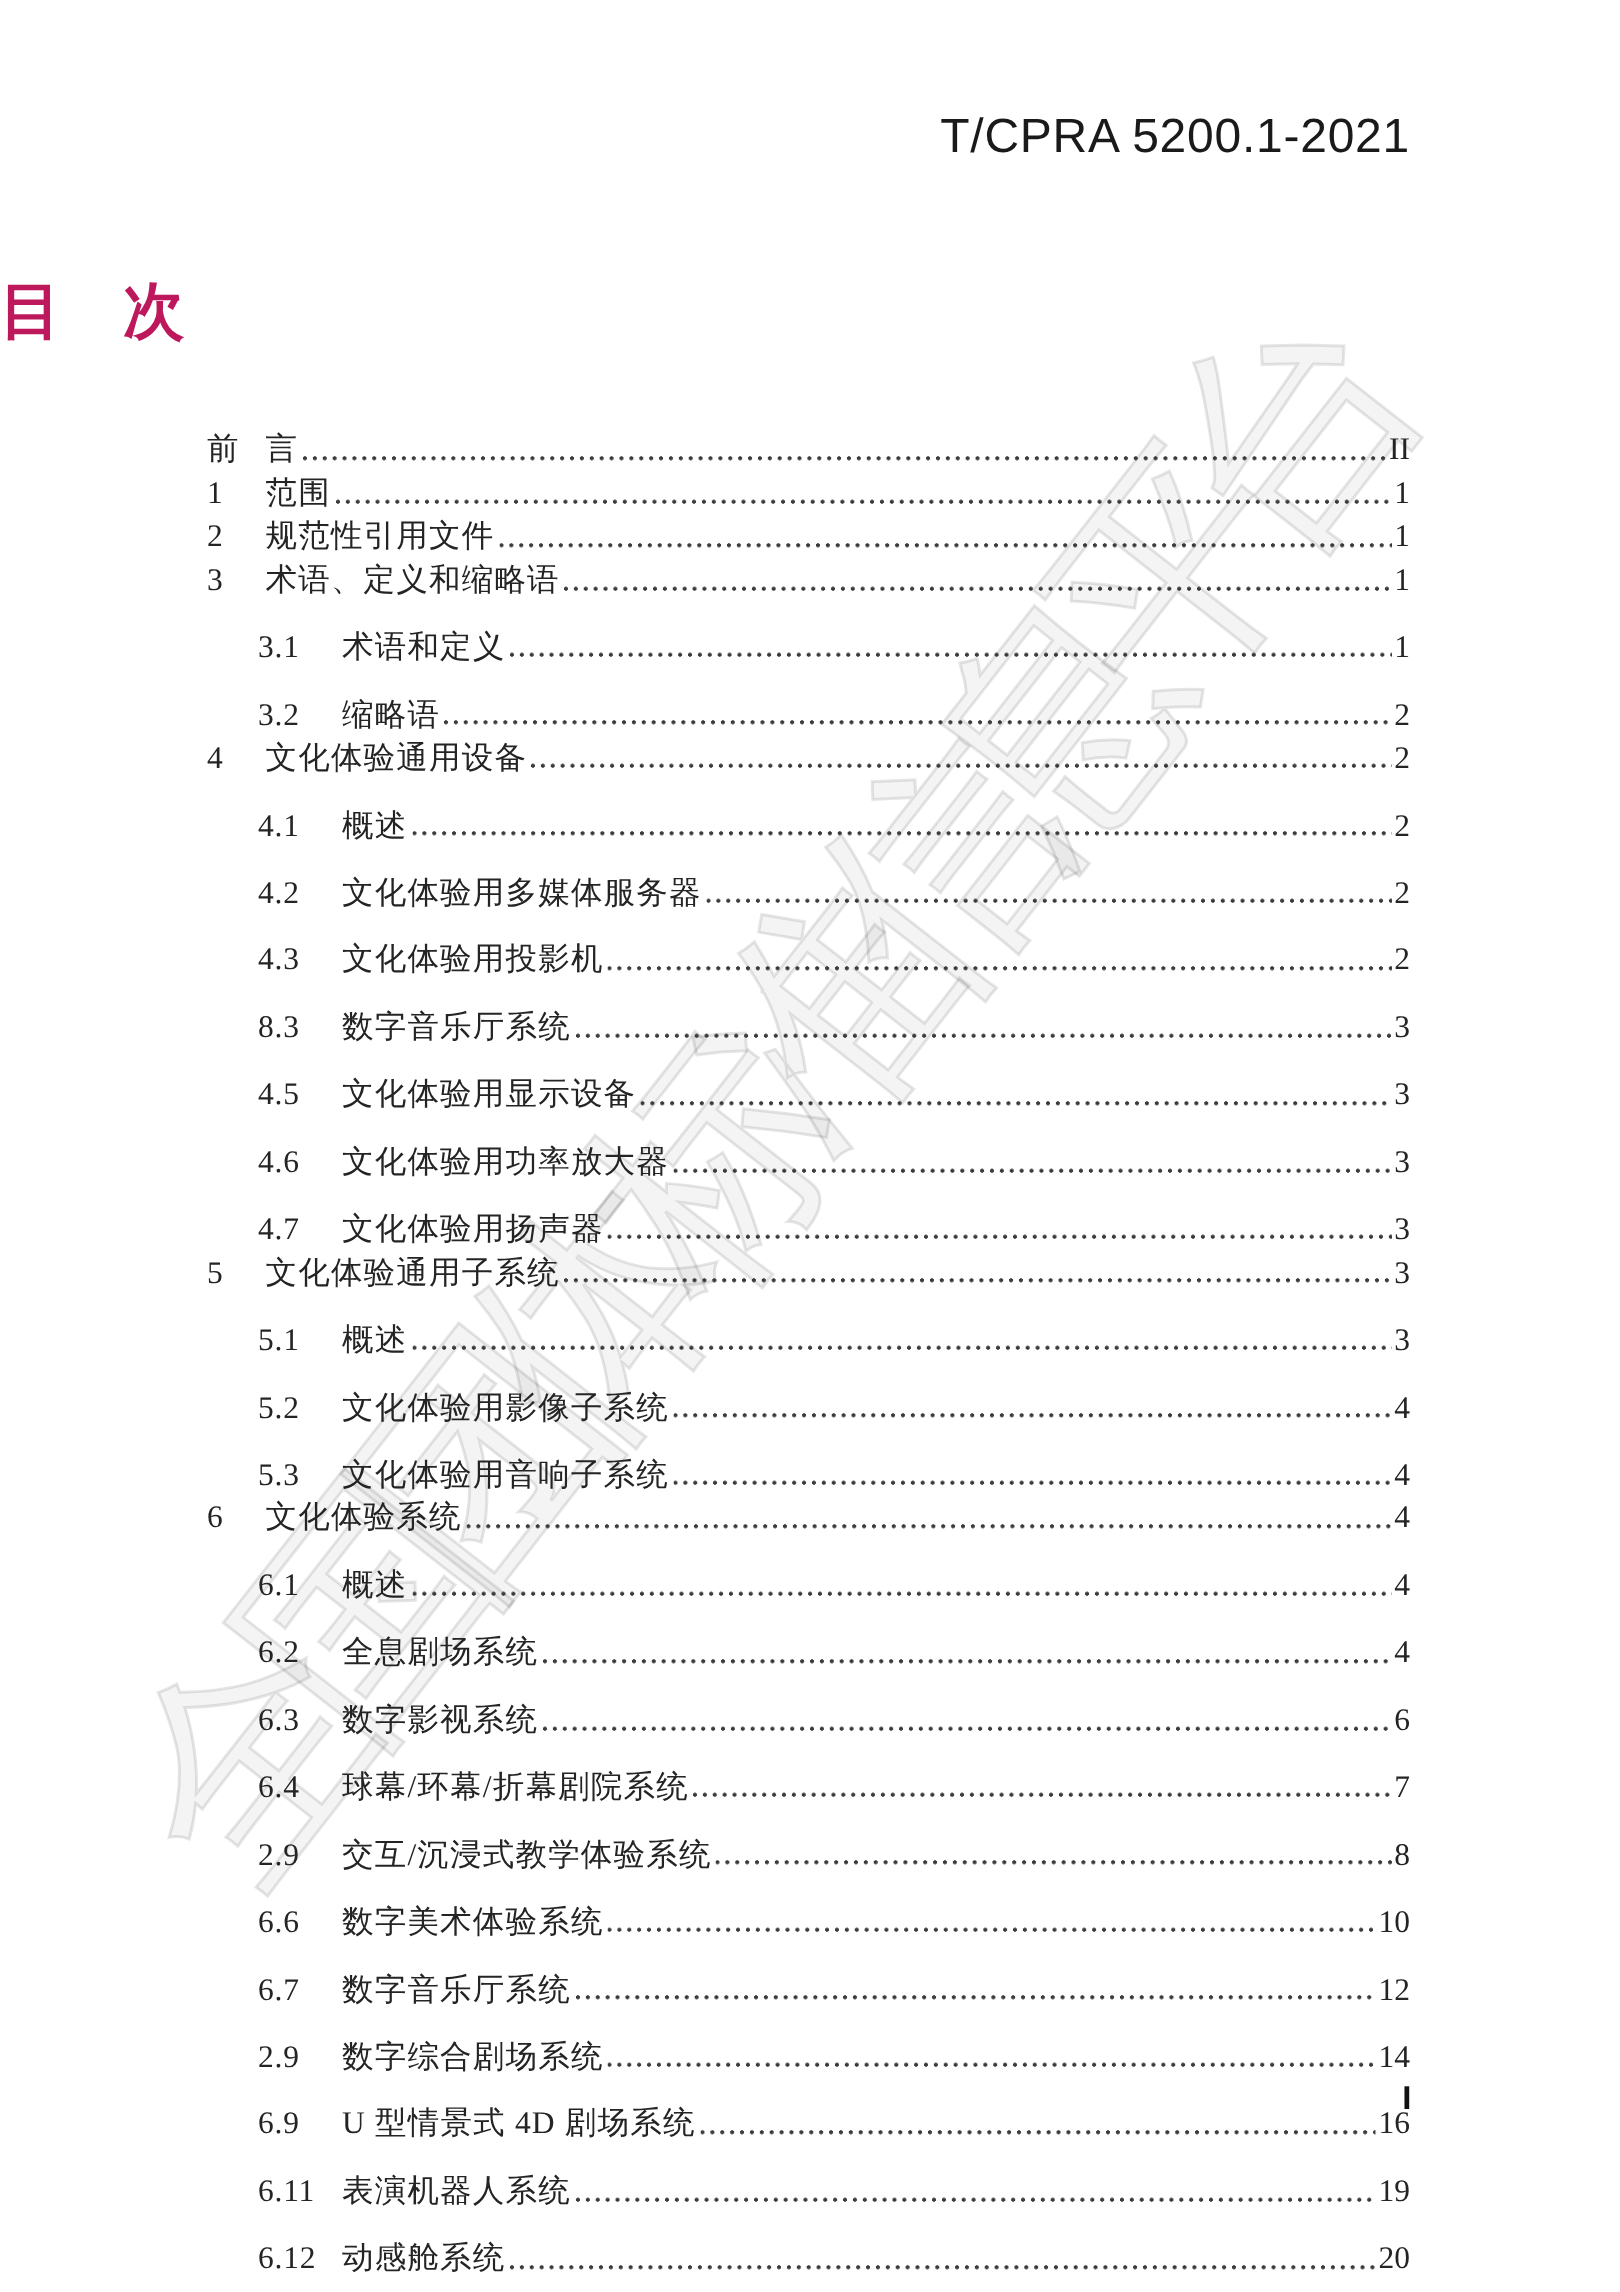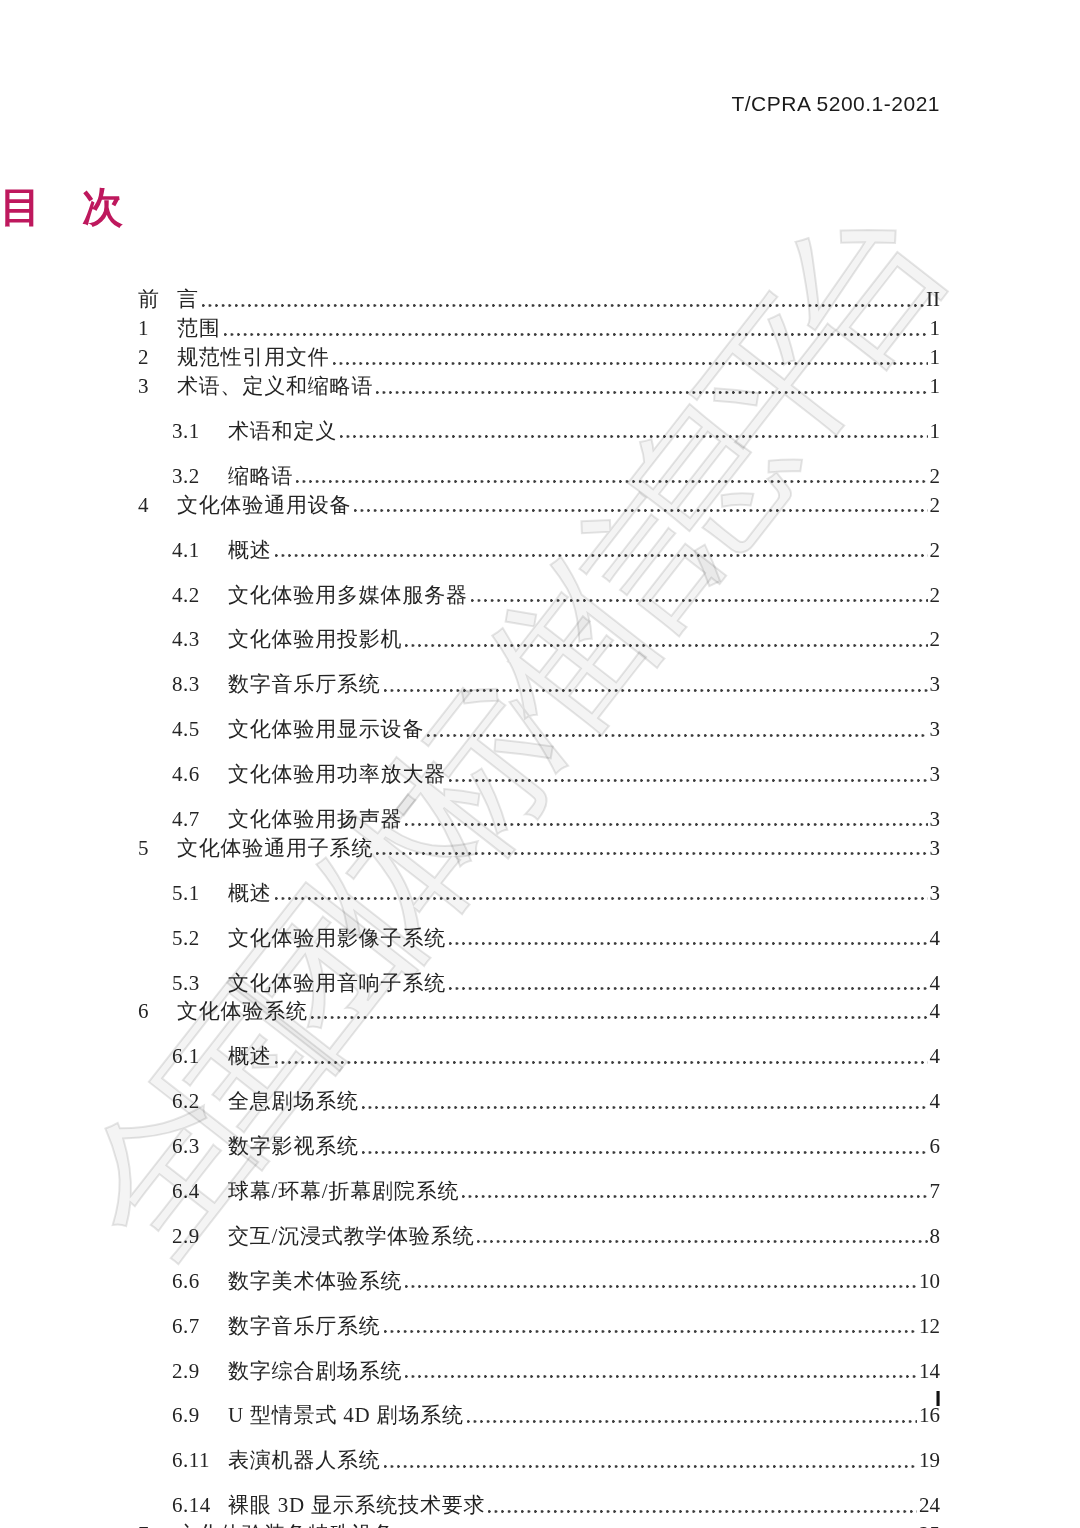--- a/index.html
+++ b/index.html
@@ -21,24 +21,24 @@
     font-size: 160px;
     letter-spacing: -35px;
     font-weight: 400;
     color: rgba(0, 0, 0, 0.045);
     -webkit-text-stroke: 2px rgba(0, 0, 0, 0.10);
     pointer-events: none;
     user-select: none;
   }
   .doc-header {
     position: absolute;
-    top: 92px;
+    top: 72px;
     right: 140px;
     font-family: "Liberation Sans", "DejaVu Sans", sans-serif;
-    font-size: 21px;
+    font-size: 32px;
     letter-spacing: 0.5px;
     color: #1a1a1a;
   }
   .doc-title {
     position: absolute;
     top: 180px;
     left: 0;
     width: 100%;
     text-align: left;
     font-family: "Liberation Sans", "DejaVu Sans", sans-serif;
@@ -271,20 +271,26 @@
         <span class="dots"></span>
         <span class="pagenum">16</span>
       </div>
       <div class="toc-row lvl2">
         <span class="num">6.11</span>
         <span class="title">表演机器人系统</span>
         <span class="dots"></span>
         <span class="pagenum">19</span>
       </div>
       <div class="toc-row lvl2">
+        <span class="num">6.12</span>
+        <span class="title">动感舱系统</span>
+        <span class="dots"></span>
+        <span class="pagenum">20</span>
+      </div>
+      <div class="toc-row lvl2">
         <span class="num">6.14</span>
         <span class="title">裸眼 3D 显示系统技术要求</span>
         <span class="dots"></span>
         <span class="pagenum">24</span>
       </div>
       <div class="toc-row lvl1">
         <span class="num">7</span>
         <span class="title">文化体验装备特殊设备</span>
         <span class="dots"></span>
         <span class="pagenum">25</span>

